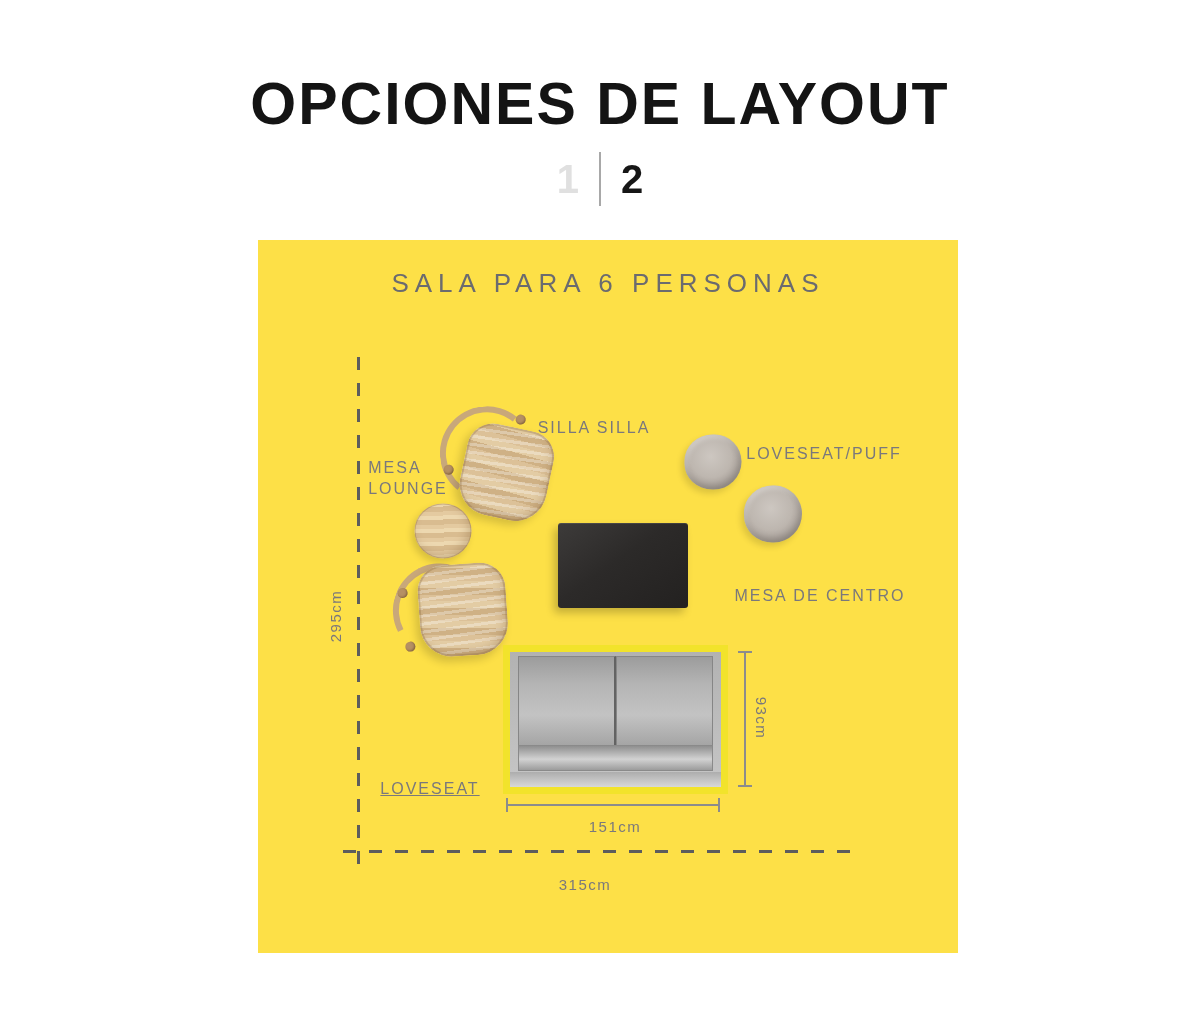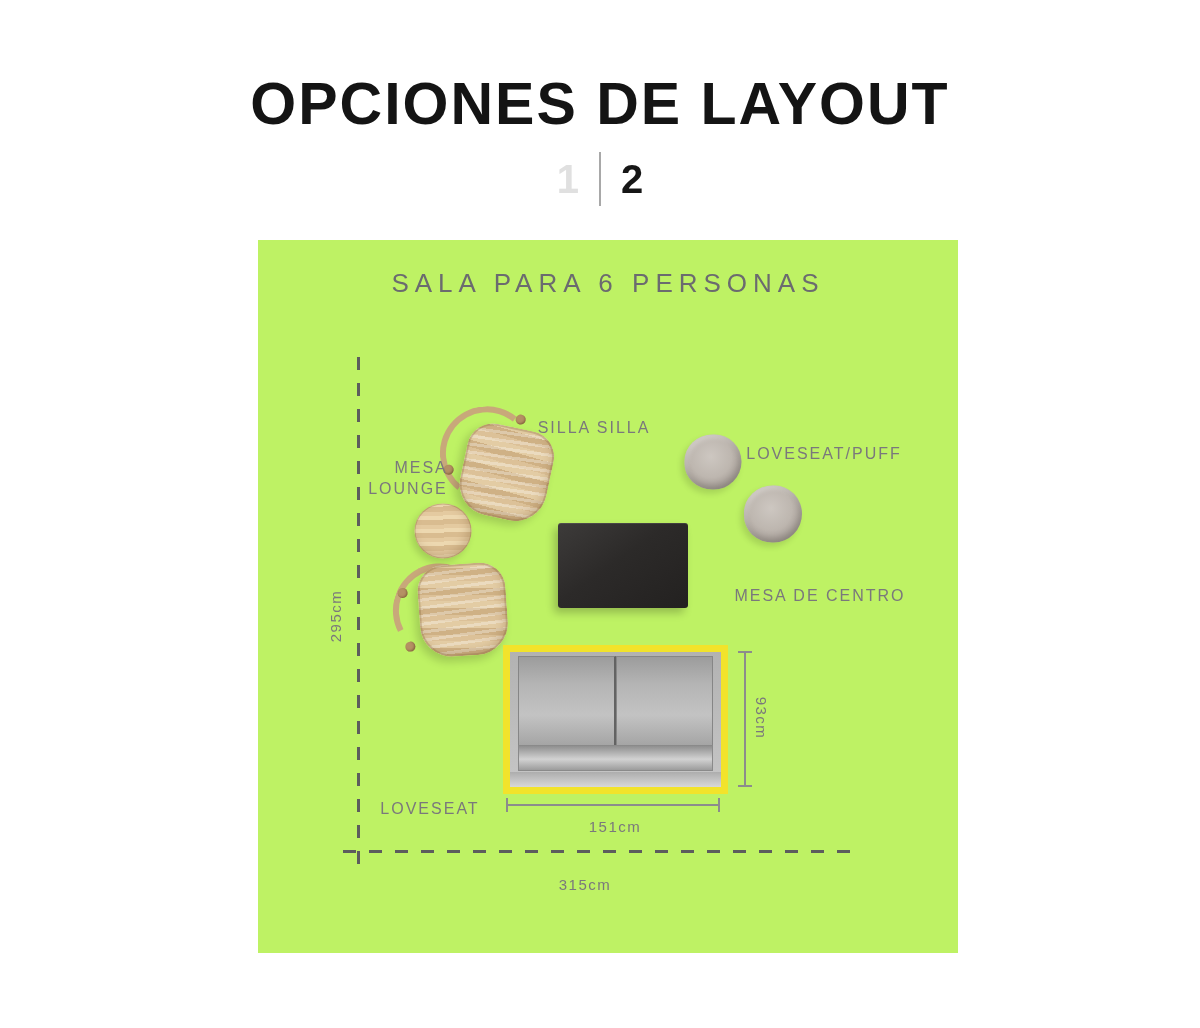--- a/index.html
+++ b/index.html
@@ -11,27 +11,27 @@
   .main-title { margin-top:58px; font-size:59px; font-weight:800; letter-spacing:2px;
     color:#141414; }
   .pager { margin-top:14px; display:flex; justify-content:center; align-items:center; gap:20px; }
   .pager .num { font-size:40px; font-weight:700; line-height:1; cursor:pointer; }
   .pager .num.inactive { color:#e0e0e0; }
   .pager .num.active { color:#161616; }
   .pager .divider { width:2px; height:54px; background:#a8a8a8; }
 
   
   .panel { position:absolute; left:258px; top:240px; width:700px; height:713px;
-    background:#bef264; }
+    background:#fde047; }
   .panel-title { position:absolute; top:28px; left:0; width:100%; text-align:center;
     font-size:26px; font-weight:400; letter-spacing:6px; color:#6b6b6f; }
 
   .lbl { position:absolute; font-size:16px; letter-spacing:2px; color:#7a787c;
     white-space:nowrap; transform:translate(-50%,-50%); }
-  .lbl .line { display:block; text-align:right; line-height:21px; }
+  .lbl .line { display:block; text-align:left; line-height:21px; }
 
   
   .dash-v { position:absolute; left:99px; top:117px; width:3px; height:512px;
     background:repeating-linear-gradient(180deg,#5d5d5d 0 13px,transparent 13px 26px); }
   .dash-h { position:absolute; left:85px; top:610px; width:510px; height:3px;
     background:repeating-linear-gradient(90deg,#5d5d5d 0 13px,transparent 13px 26px); }
   .dim-text { position:absolute; font-size:15px; letter-spacing:1.5px; color:#7a787c;
     white-space:nowrap; }
 
   
@@ -165,15 +165,15 @@
   <div class="cap-v" style="left:460px; top:558px;"></div>
   <div class="dim-text" style="left:357px; top:586px; transform:translate(-50%,-50%);">151cm</div>
 
   <div class="lbl" style="left:336px; top:188px;">SILLA SILLA</div>
   <div class="lbl" style="left:566px; top:214px;">LOVESEAT/PUFF</div>
   <div class="lbl" style="left:150px; top:238px;">
     <span class="line">MESA</span>
     <span class="line">LOUNGE</span>
   </div>
   <div class="lbl" style="left:516px; top:356px;margin-left:46px;">MESA DE CENTRO</div>
-  <div class="lbl" style="left:172px; top:569px;">LOVESEAT</div>
+  <div class="lbl" style="left:172px; top:549px;text-decoration:underline;">LOVESEAT</div>
 
 </div>
 
 </body></html>

